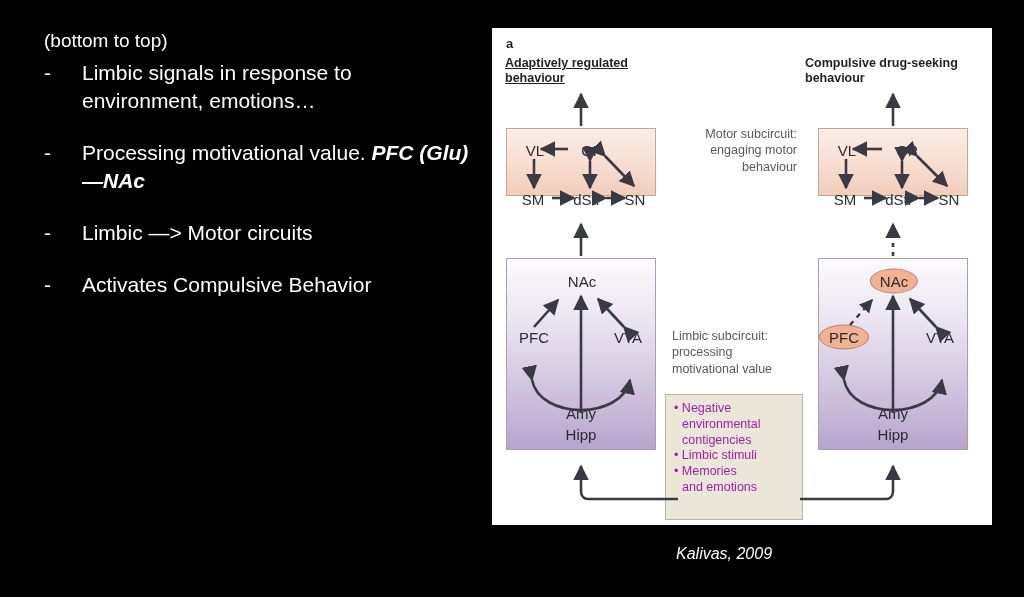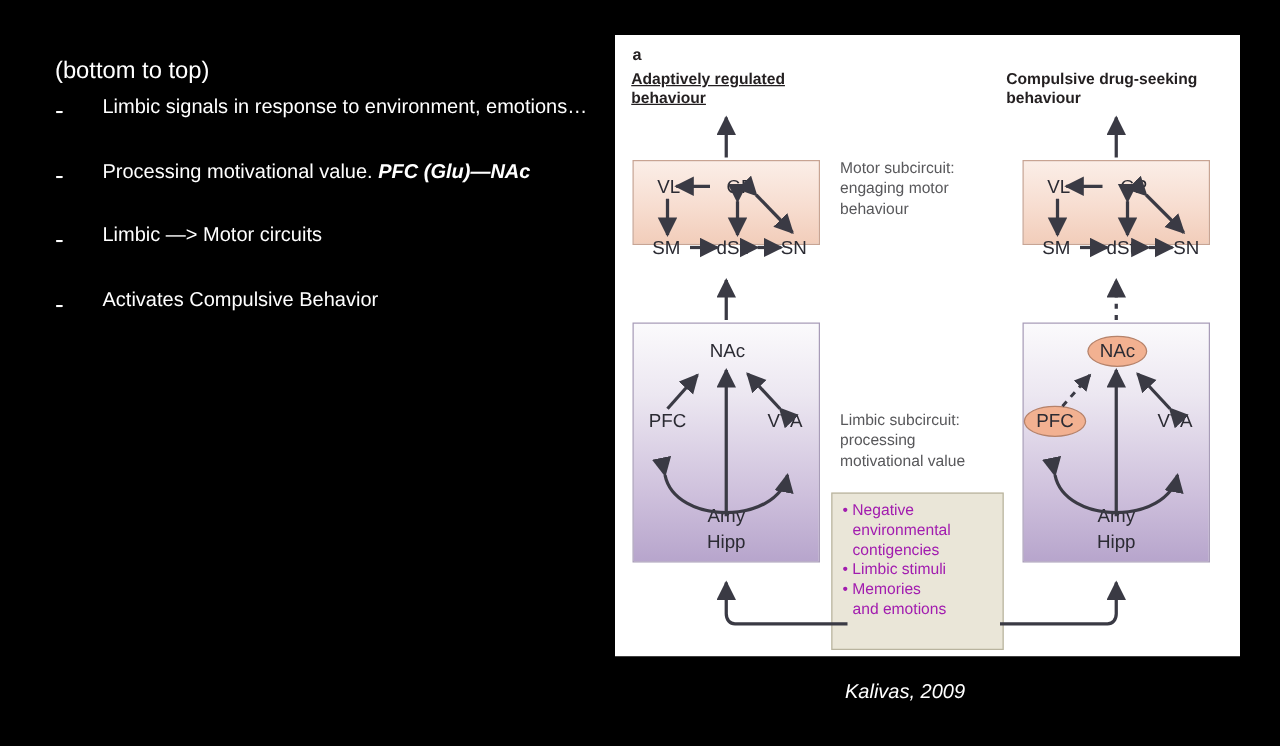--- a/index.html
+++ b/index.html
@@ -8,52 +8,52 @@
     font-family:"Liberation Sans", sans-serif;
   }
   .slide{position:relative;width:1024px;height:597px;background:#000;}
 
   
   .text-col{position:absolute;left:44px;top:22px;width:430px;color:#fff;}
   .slide-title{
     font-size:28px;font-weight:bold;line-height:1.22;letter-spacing:-0.2px;
     margin:0 0 6px 0;color:#fff;
   }
-  .subnote{font-size:19px;line-height:1.2;margin:24px 0 2px 0;color:#fff;}
+  .subnote{font-size:19px;line-height:1.2;margin:8px 0 2px 0;color:#fff;}
 
   .bullets{margin:0;padding:0;list-style:none;}
   .bullet{
     display:flex;align-items:flex-start;
     margin-top:8px;
   }
   .bullet .dash{
     width:38px;flex:0 0 38px;font-size:21px;line-height:1.32;color:#fff;
   }
-  .bullet .btxt{font-size:16px;line-height:1.34;color:#fff;}
+  .bullet .btxt{font-size:21px;line-height:1.34;color:#fff;}
   .bullet .btxt b{font-weight:bold;font-style:italic;}
 
   
   .figure-panel{
     position:absolute;left:492px;top:28px;width:500px;height:497px;
     background:#ffffff;
   }
   .panel-letter{
     position:absolute;left:14px;top:8px;font-size:13px;font-weight:bold;color:#231f20;
   }
   .head-label{
     position:absolute;font-size:12.5px;font-weight:bold;color:#231f20;
     line-height:1.22;
   }
   .head-left{left:13px;top:28px;width:175px;text-decoration:underline;}
   .head-right{left:313px;top:28px;width:190px;}
 
   .side-label{
     position:absolute;font-size:12.5px;color:#58585b;line-height:1.3;
   }
-  .side-motor{left:180px;top:98px;width:125px;}
+  .side-motor{left:180px;top:98px;width:125px;text-align:right;}
   .side-limbic{left:180px;top:300px;width:125px;}
 
   
   .box{position:absolute;box-sizing:border-box;}
   .motor-box{
     width:150px;height:68px;border:1px solid #c8a493;
     background:linear-gradient(180deg,#fbeee7 0%,#f7ddd0 55%,#f2cdba 100%);
   }
   .motor-left{left:14px;top:100px;}
   .motor-right{left:326px;top:100px;}

